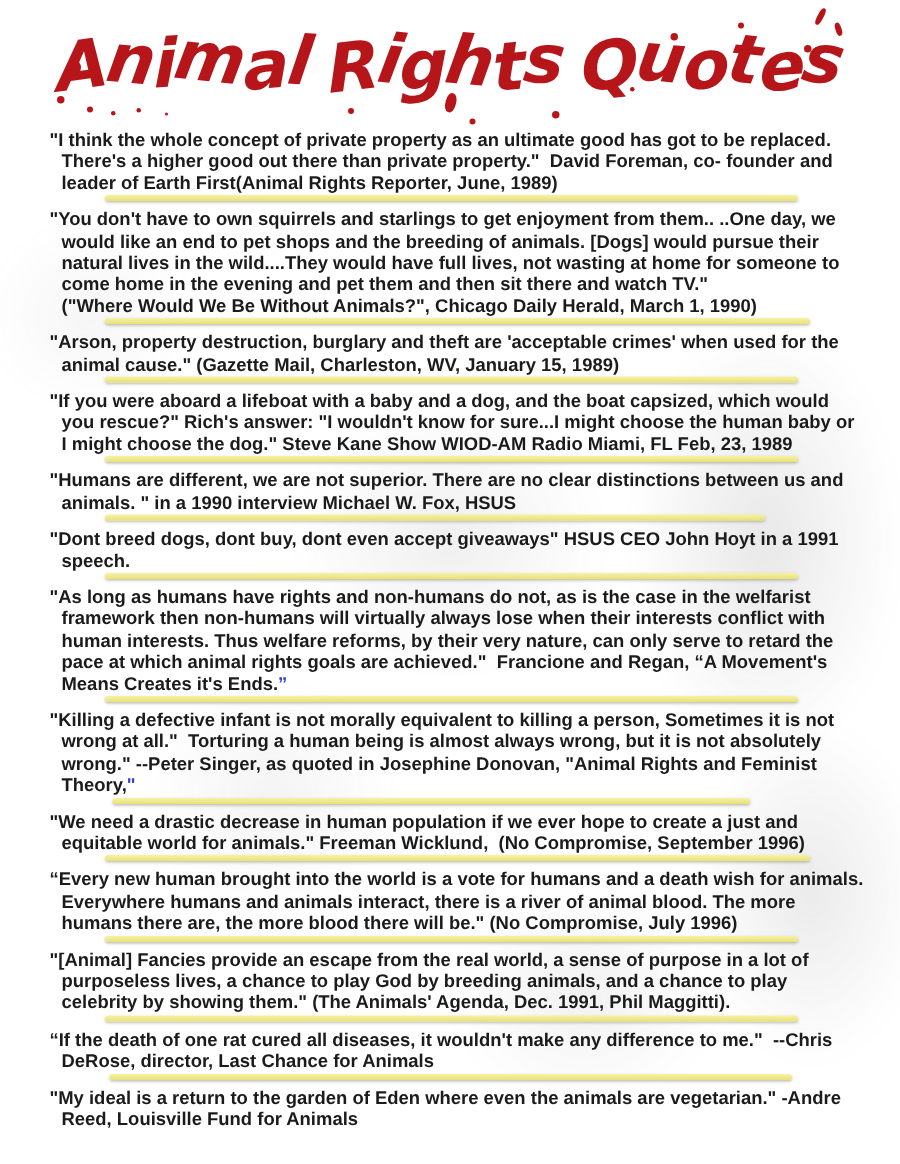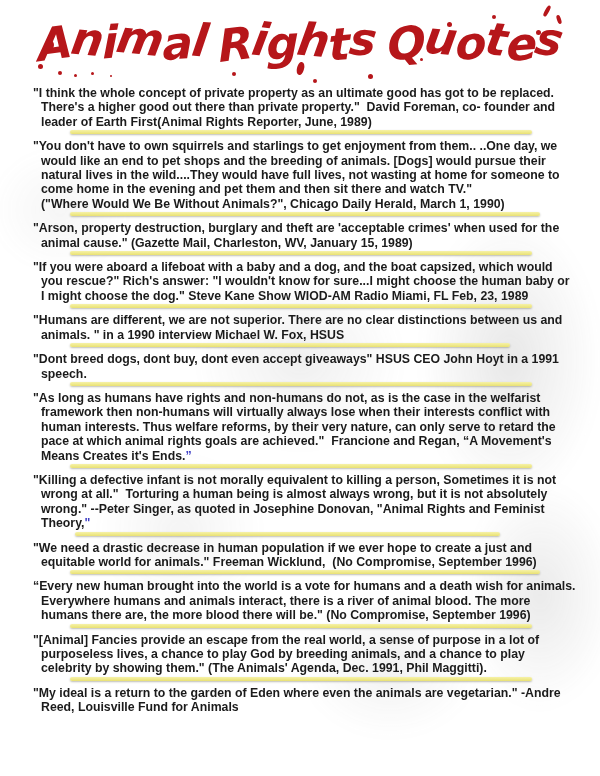--- a/index.html
+++ b/index.html
@@ -121,27 +121,31 @@
     <p class="qt"><span class="qmain">"Killing a defective infant is not morally equivalent to killing a person, Sometimes it is not wrong at all."  Torturing a human being is almost always wrong, but it is not absolutely wrong." --Peter Singer, as quoted in Josephine Donovan, "Animal Rights and Feminist Theory,</span><span class="qtail">"</span></p>
     <div class="hl"></div>
   </section>
 
   <section class="quote">
     <p class="qt"><span class="qmain">"We need a drastic decrease in human population if we ever hope to create a just and equitable world for animals." Freeman Wicklund,  (No Compromise, September 1996)</span><span class="qtail"></span></p>
     <div class="hl"></div>
   </section>
 
   <section class="quote">
-    <p class="qt"><span class="qmain">“Every new human brought into the world is a vote for humans and a death wish for animals. Everywhere humans and animals interact, there is a river of animal blood. The more humans there are, the more blood there will be." (No Compromise, September 1996)</span><span class="qtail"></span></p>
+    <p class="qt"><span class="qmain">“Every new human brought into the world is a vote for humans and a death wish for animals. Everywhere humans and animals interact, there is a river of animal blood. The more humans there are, the more blood there will be." (No Compromise, July 1996)</span><span class="qtail"></span></p>
     <div class="hl"></div>
   </section>
 
   <section class="quote">
     <p class="qt"><span class="qmain">"[Animal] Fancies provide an escape from the real world, a sense of purpose in a lot of purposeless lives, a chance to play God by breeding animals, and a chance to play celebrity by showing them." (The Animals' Agenda, Dec. 1991, Phil Maggitti).</span><span class="qtail"></span></p>
     <div class="hl"></div>
   </section>
 
+  <section class="quote">
+    <p class="qt"><span class="qmain">“If the death of one rat cured all diseases, it wouldn't make any difference to me."  --Chris DeRose, director, Last Chance for Animals</span><span class="qtail"></span></p>
+    <div class="hl"></div>
+  </section>
 
   <section class="quote">
     <p class="qt"><span class="qmain">"My ideal is a return to the garden of Eden where even the animals are vegetarian." -Andre Reed, Louisville Fund for Animals</span><span class="qtail"></span></p>
 
   </section>
 </main>
 
 </body></html>

